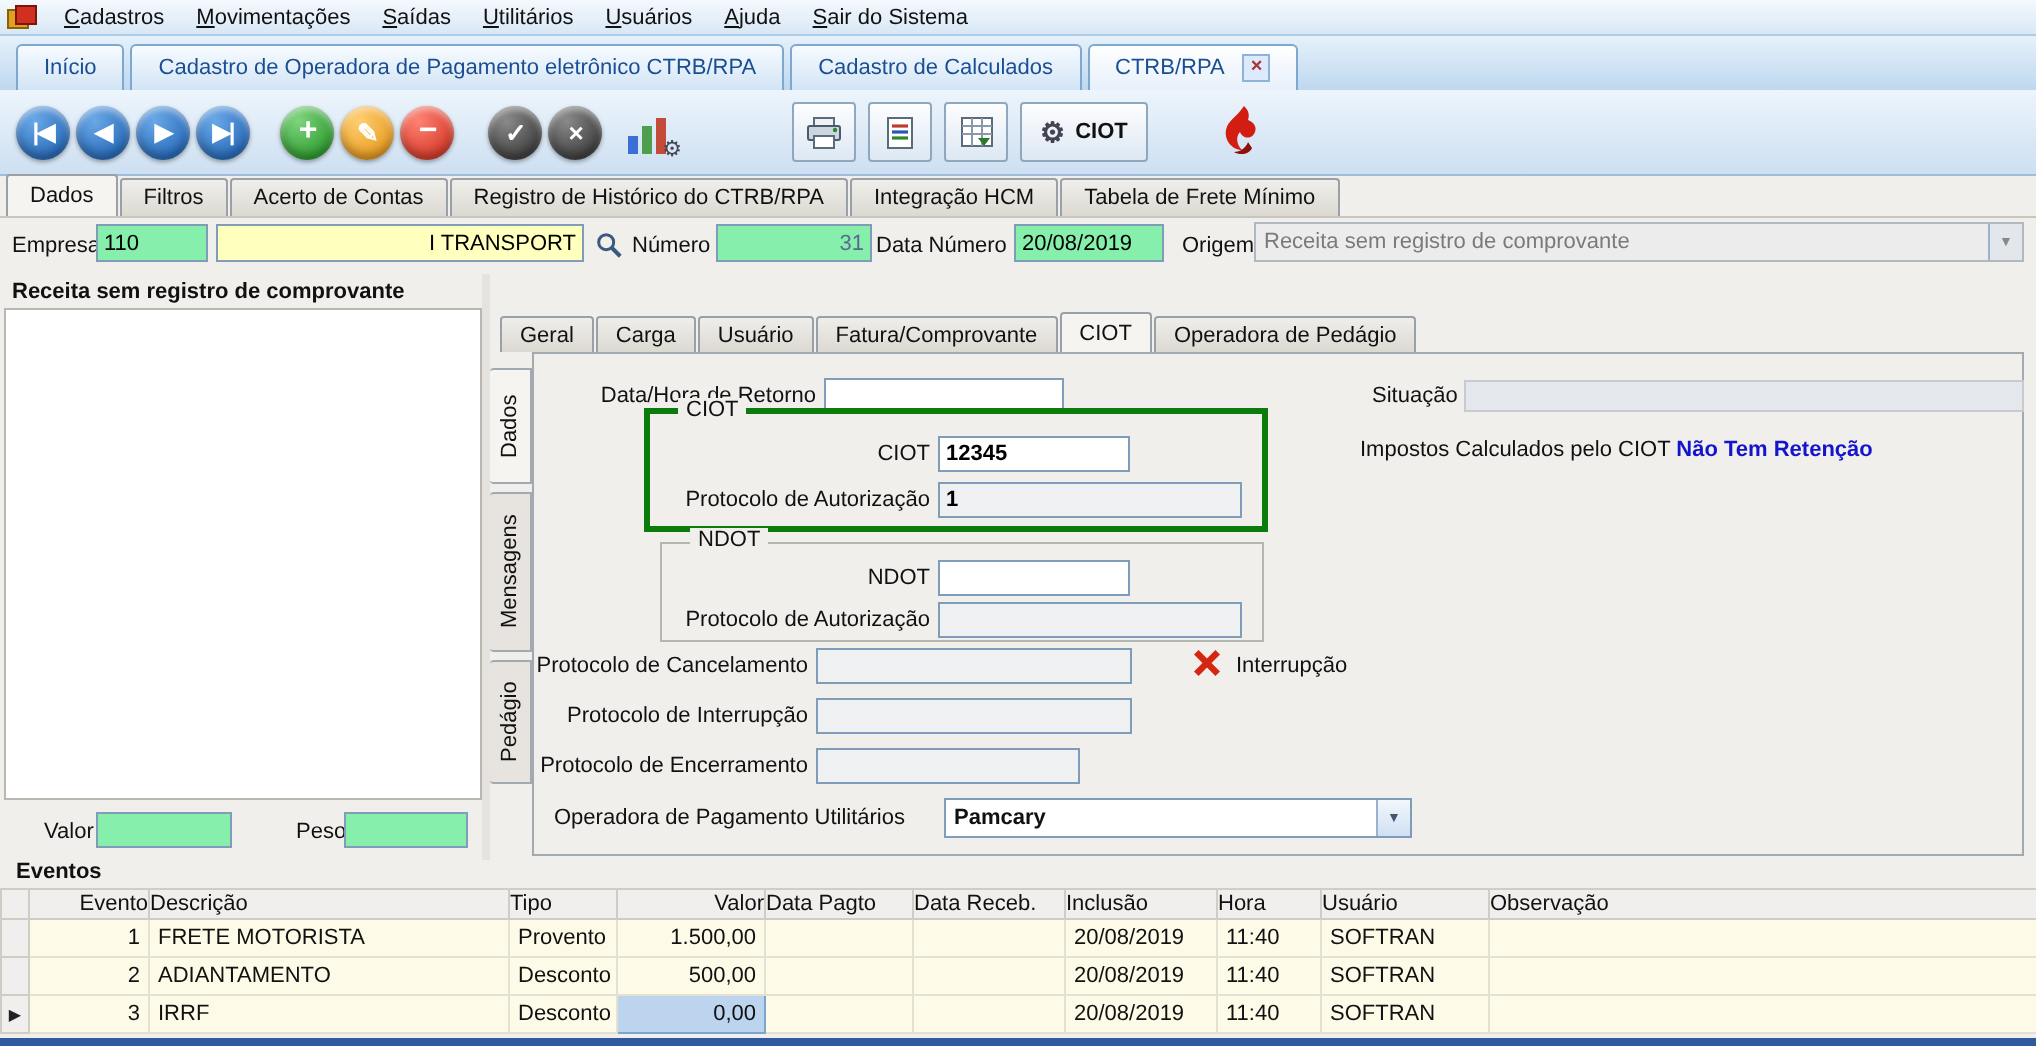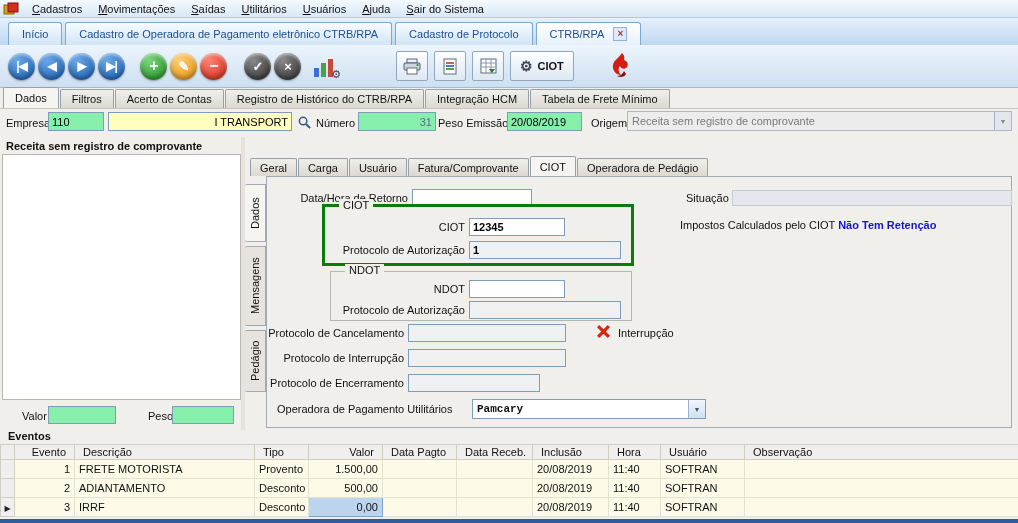--- a/index.html
+++ b/index.html
@@ -69,21 +69,21 @@
   .field.yellow { background:#ffffbe; }
   .field.right { text-align:right; }
   .field.muted { color:#5a6b8c; }
   .iconbox { position:absolute; width:18px; height:18px; display:flex; align-items:center; justify-content:center; }
   .combo { position:absolute; height:20px; border:1px solid #7f9db9; background:#fff; display:flex; align-items:center; }
   .combo-text { flex:1; padding:0 4px; white-space:nowrap; overflow:hidden; }
   .combo-arrow { width:17px; align-self:stretch; display:flex; align-items:center; justify-content:center;
     font-size:7px; color:#44566e; background:linear-gradient(#f2f7fc,#cfe0f2); border-left:1px solid #9ab2cc; }
   .combo.disabled { background:#ececec; color:#7a7a7a; border-color:#b2b8bf; }
   .combo.disabled .combo-arrow { background:#e3e7ec; color:#888; }
-  .combo.bold .combo-text { font-weight:bold;font-family:Liberation Mono, monospace; }
+  .combo.bold .combo-text { font-weight:bold; }
   .flatgray { position:absolute; background:#e4e7eb; border:1px solid #c6cbd1; }
   .listbox { position:absolute; background:#fff; border:1px solid #b9b7b0; }
   .vsplit { position:absolute; width:4px; background:#e6e3de; }
 
   
   .itabs { position:absolute; display:flex; align-items:flex-end; }
   .itab { height:18px; display:flex; align-items:center; padding:0 9px; margin-right:1px;
     border:1px solid #9aa0a8; border-bottom:none; border-radius:2px 2px 0 0;
     background:linear-gradient(#efeeea,#dcd9d2); white-space:nowrap; }
   .itab.active { background:#f5f4f1; height:20px; position:relative; z-index:2; }
@@ -102,21 +102,21 @@
   .gfield.bold { font-weight:bold; }
   .gfield.shaded { background:#eef0f2; }
   .impostos { position:absolute; white-space:nowrap; }
   .impostos .status-link { color:#1414cc; font-weight:bold; }
   .redx { position:absolute; }
 
   
   .section-title { position:absolute; font-weight:bold; }
   .grid { position:absolute; border-collapse:collapse; table-layout:fixed; font-size:11px; background:#fdfbe7; }
   .grid th { background:#f0efed; border:1px solid #cfcec5; font-weight:normal; text-align:left;
-    height:15px; padding:0 8px; white-space:nowrap; overflow:hidden; }
+    height:15px; padding:0 0; white-space:nowrap; overflow:hidden; }
   .grid td { height:19px; padding:0 4px; border-right:1px solid #e3e2d2; border-bottom:1px solid #e3e2d2;
     white-space:nowrap; overflow:hidden; }
   .grid th.sel, .grid td.sel { background:#f0efed; border:1px solid #cfcec5; padding:0; text-align:center; }
   .grid td.sel .marker { font-size:8px; color:#222; }
   .grid .num { text-align:right; }
   .grid td.selected { background:#bcd4ee; border:1px solid #7da4cc; }
   .bottom-strip { position:absolute; left:0; width:1018px; height:4px; background:#2f5a9e; }
 </style>
 </head>
 <body>
@@ -138,21 +138,21 @@
   </div>
 
   <div class="doctabs">
     <div class="doctab">
       <span>Início</span>
     </div>
     <div class="doctab">
       <span>Cadastro de Operadora de Pagamento eletrônico CTRB/RPA</span>
     </div>
     <div class="doctab">
-      <span>Cadastro de Protocolo</span>
+      <span>Cadastro de Calculados</span>
     </div>
     <div class="doctab active">
       <span>CTRB/RPA</span>
       <span class="close-box">×</span>
     </div>
   </div>
 
   <div class="toolbar">
     <div class="circle blue">
         <span>|◀</span>
@@ -243,21 +243,21 @@
   <input class="field" style="left: 48px; top: 112px; width: 56px;" value="110">
   <input class="field yellow right" style="left: 108px; top: 112px; width: 184px;" value="I TRANSPORT">
   <span class="iconbox" style="left:295px; top:113px;">
     <svg width="15" height="15" viewBox="0 0 16 16">
       <circle cx="6.5" cy="6.5" r="4" fill="none" stroke="#3a5a80" stroke-width="1.6"></circle>
       <line x1="9.6" y1="9.6" x2="14" y2="14" stroke="#3a5a80" stroke-width="2.2"></line>
     </svg>
   </span>
   <div class="hlabel" style="left:316px; top:117px;">Número</div>
   <input class="field right muted" style="left: 358px; top: 112px; width: 78px;" value="31">
-  <div class="hlabel" style="left:438px; top:117px;">Peso Emissão</div>
+  <div class="hlabel" style="left:438px; top:117px;">Data Número</div>
   <input class="field" style="left: 507px; top: 112px; width: 75px;" value="20/08/2019">
   <div class="hlabel" style="left:591px; top:117px;text-align:right;">Origem</div>
   <div class="combo disabled" style="left:627px; top:111px; width:385px;">
     <span class="combo-text">Receita sem registro de comprovante</span>
     <span class="combo-arrow">▼</span>
   </div>
 
   <div class="panel-title" style="left:6px; top:140px;">Receita sem registro de comprovante</div>
   <div class="listbox" style="left:2px; top:154px; width:239px; height:246px;"></div>
   <div class="hlabel" style="left:22px; top:410px;">Valor</div>

